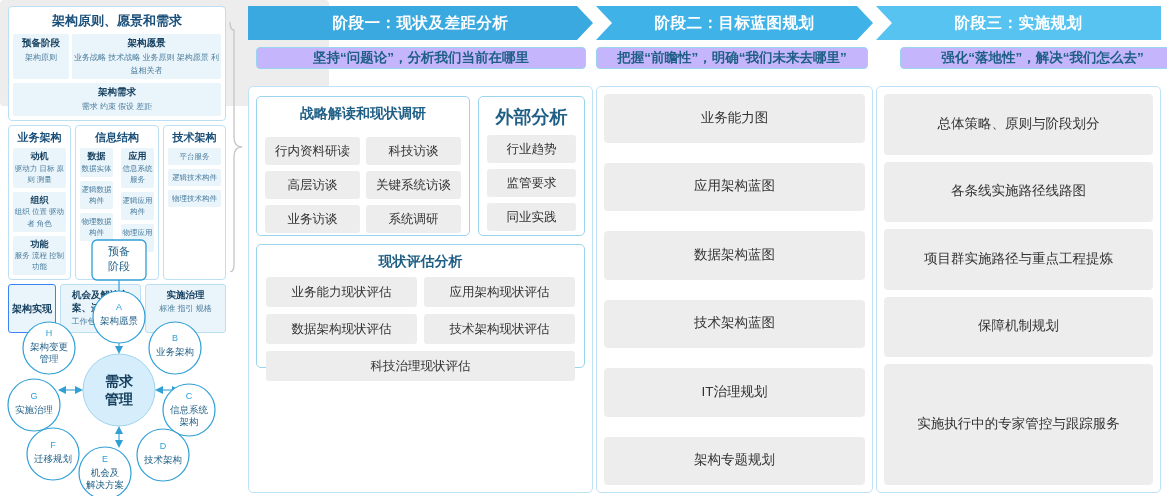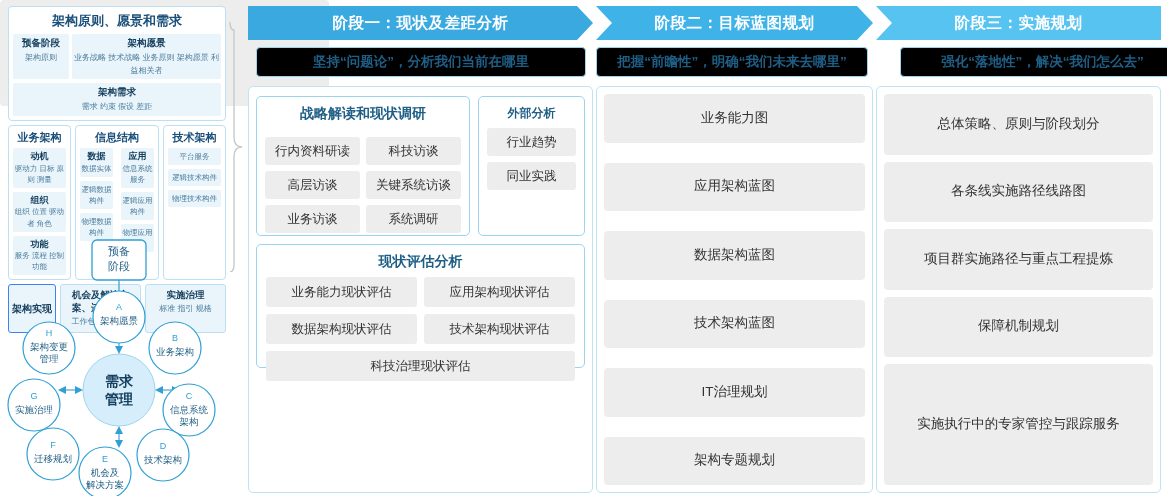--- a/index.html
+++ b/index.html
@@ -64,38 +64,38 @@
   }
   .ph1{left:248px;top:6px;width:345px;background:#39a9e0;
     clip-path:polygon(0 0,calc(100% - 16px) 0,100% 50%,calc(100% - 16px) 100%,0 100%);}
   .ph2{left:596px;top:6px;width:277px;background:#3fb3e8;
     clip-path:polygon(0 0,calc(100% - 16px) 0,100% 50%,calc(100% - 16px) 100%,0 100%,16px 50%);}
   .ph3{left:876px;top:6px;width:285px;background:#57c3f0;
     clip-path:polygon(0 0,100% 0,100% 100%,0 100%,16px 50%);}
 
   
   .sub-hdr{
-    position:absolute;height:30px;border:1px solid #9bd4ef;border-radius:4px;
-    background:#000000;display:flex;align-items:center;justify-content:center;
+    position:absolute;height:22px;border:1px solid #9bd4ef;border-radius:4px;
+    background:#c4b5fd;display:flex;align-items:center;justify-content:center;
     font-size:13.5px;font-weight:bold;color:#1f5f86;box-sizing:border-box;
   }
   .sh1{left:256px;top:47px;width:330px;}
   .sh2{left:596px;top:47px;width:272px;}
   .sh3{left:876px;top:47px;width:285px;margin-left:24px;}
 
   
   .colbox{position:absolute;border:1px solid #bfe3f5;border-radius:5px;background:#fff;box-sizing:border-box;}
   .cb1{left:248px;top:86px;width:345px;height:407px;}
   .cb2{left:596px;top:86px;width:277px;height:407px;}
   .cb3{left:876px;top:86px;width:285px;height:407px;}
 
   
   .inner{position:absolute;border:1px solid #9bd4ef;border-radius:5px;background:#fff;box-sizing:border-box;}
   .in-title{text-align:center;font-size:14px;font-weight:bold;color:#1f5f86;padding:8px 0 6px;}
-  .in-title.sm{font-size:12px;text-align:center;}
+  .in-title.sm{font-size:18px;text-align:center;}
   .gchip{
     background:#ededed;border-radius:3px;text-align:center;
     font-size:12.5px;color:#333;display:flex;align-items:center;justify-content:center;
   }
   .b1{left:256px;top:96px;width:214px;height:140px;}
   .b2{left:478px;top:96px;width:107px;height:140px;}
   .b3{left:256px;top:244px;width:329px;height:124px;}
   .b4{left:256px;top:378px;width:329px;height:106px;background:#ededed;border:none;border-radius:4px;
       display:flex;align-items:center;justify-content:center;font-size:13.5px;color:#333;}
 
@@ -319,20 +319,21 @@
       <div class="gchip">关键系统访谈</div>
       <div class="gchip">业务访谈</div>
       <div class="gchip">系统调研</div>
     </div>
   </div>
 
   <div class="inner b2">
     <div class="in-title sm">外部分析</div>
     <div class="col1list">
       <div class="gchip">行业趋势</div>
+      <div class="gchip">监管要求</div>
       <div class="gchip">同业实践</div>
     </div>
   </div>
 
   <div class="inner b3">
     <div class="in-title">现状评估分析</div>
     <div class="grid2b">
       <div class="gchip">业务能力现状评估</div>
       <div class="gchip">应用架构现状评估</div>
       <div class="gchip">数据架构现状评估</div>

